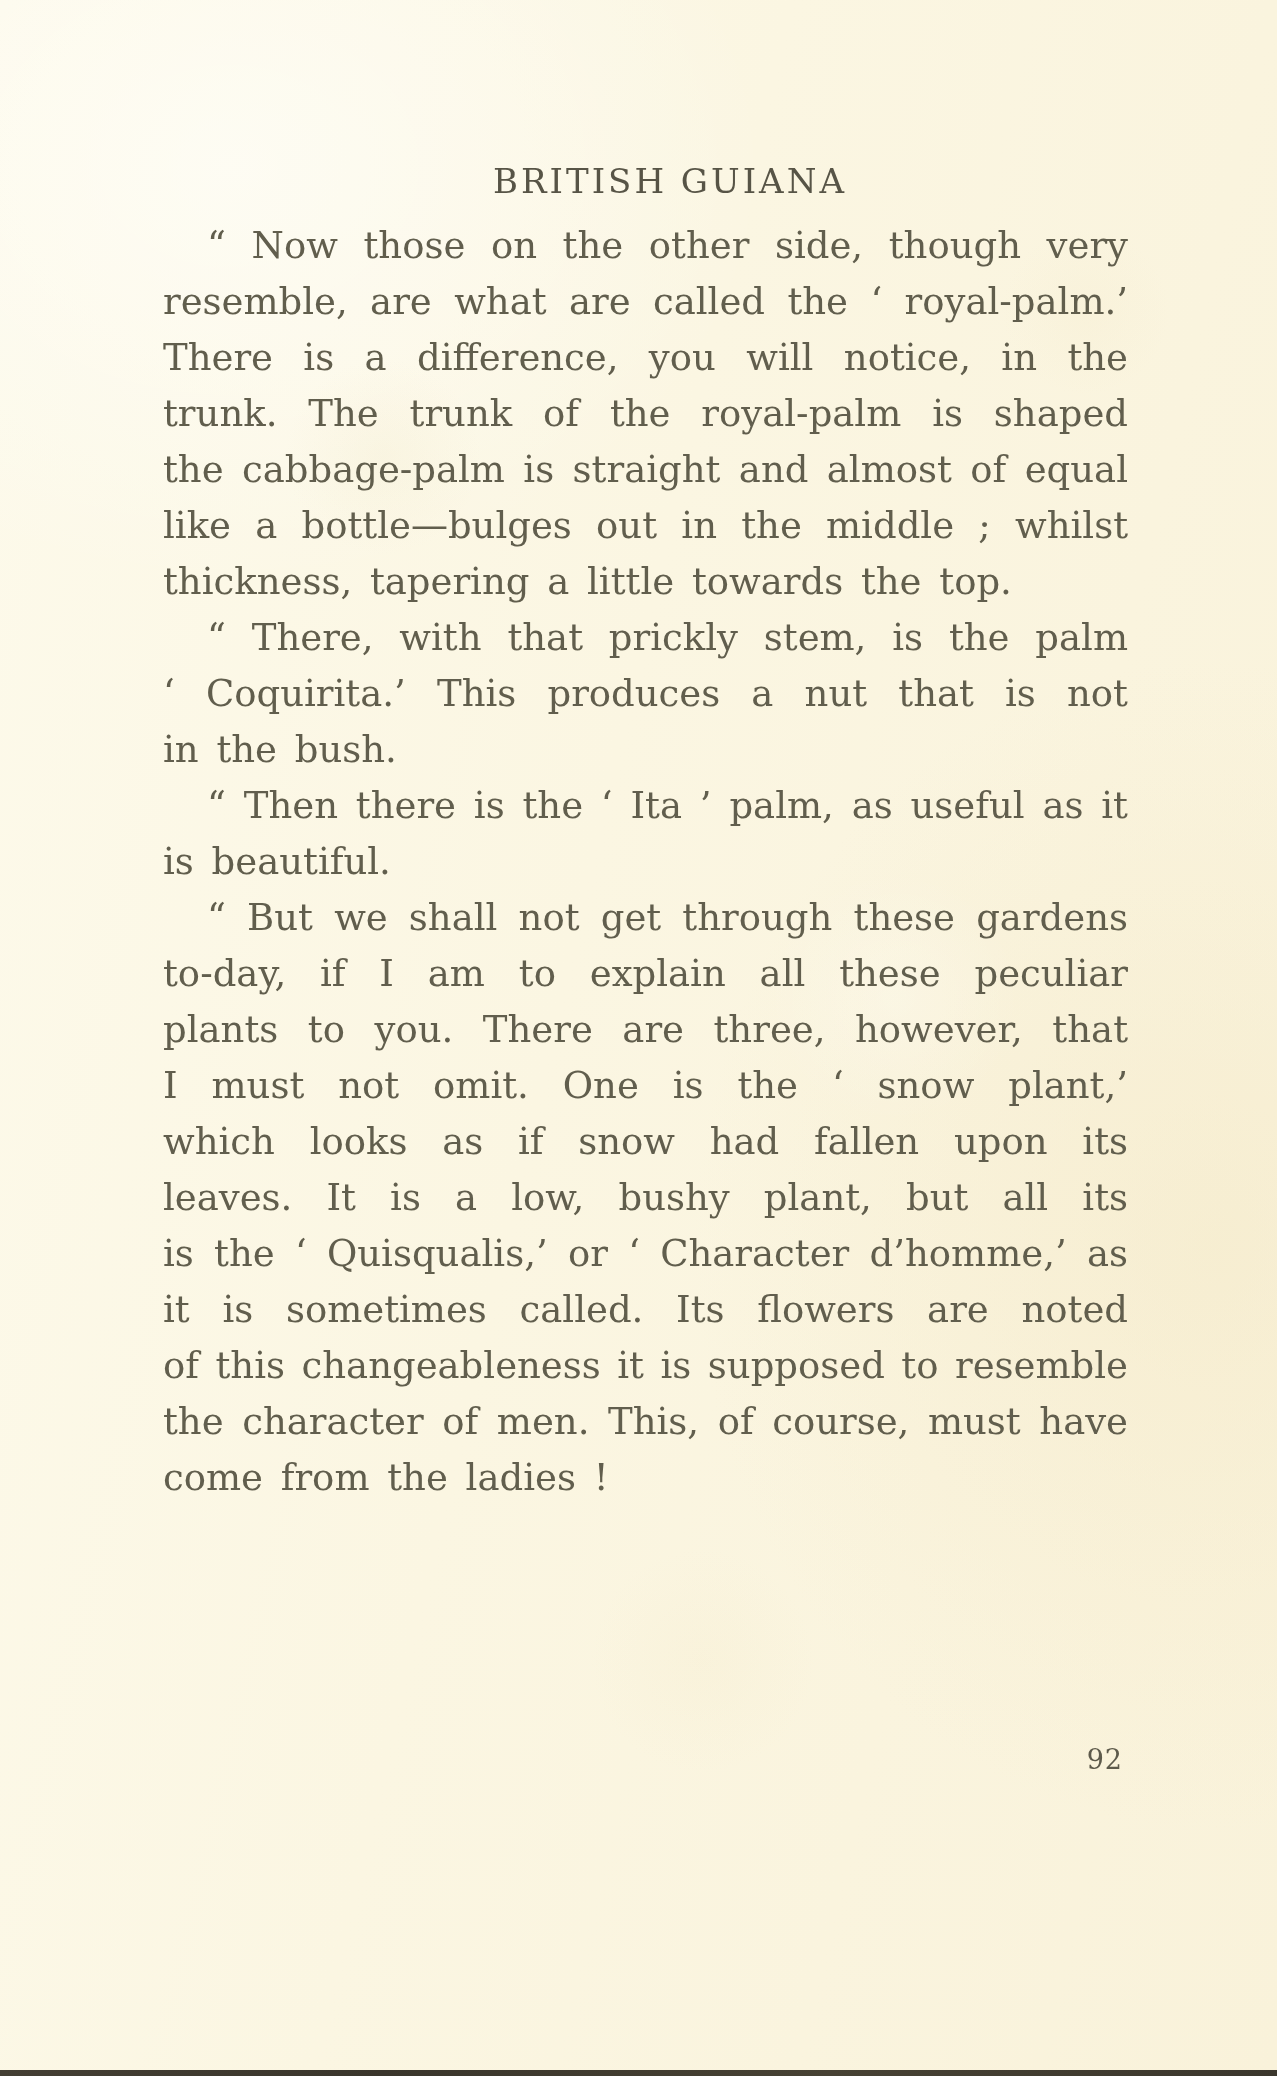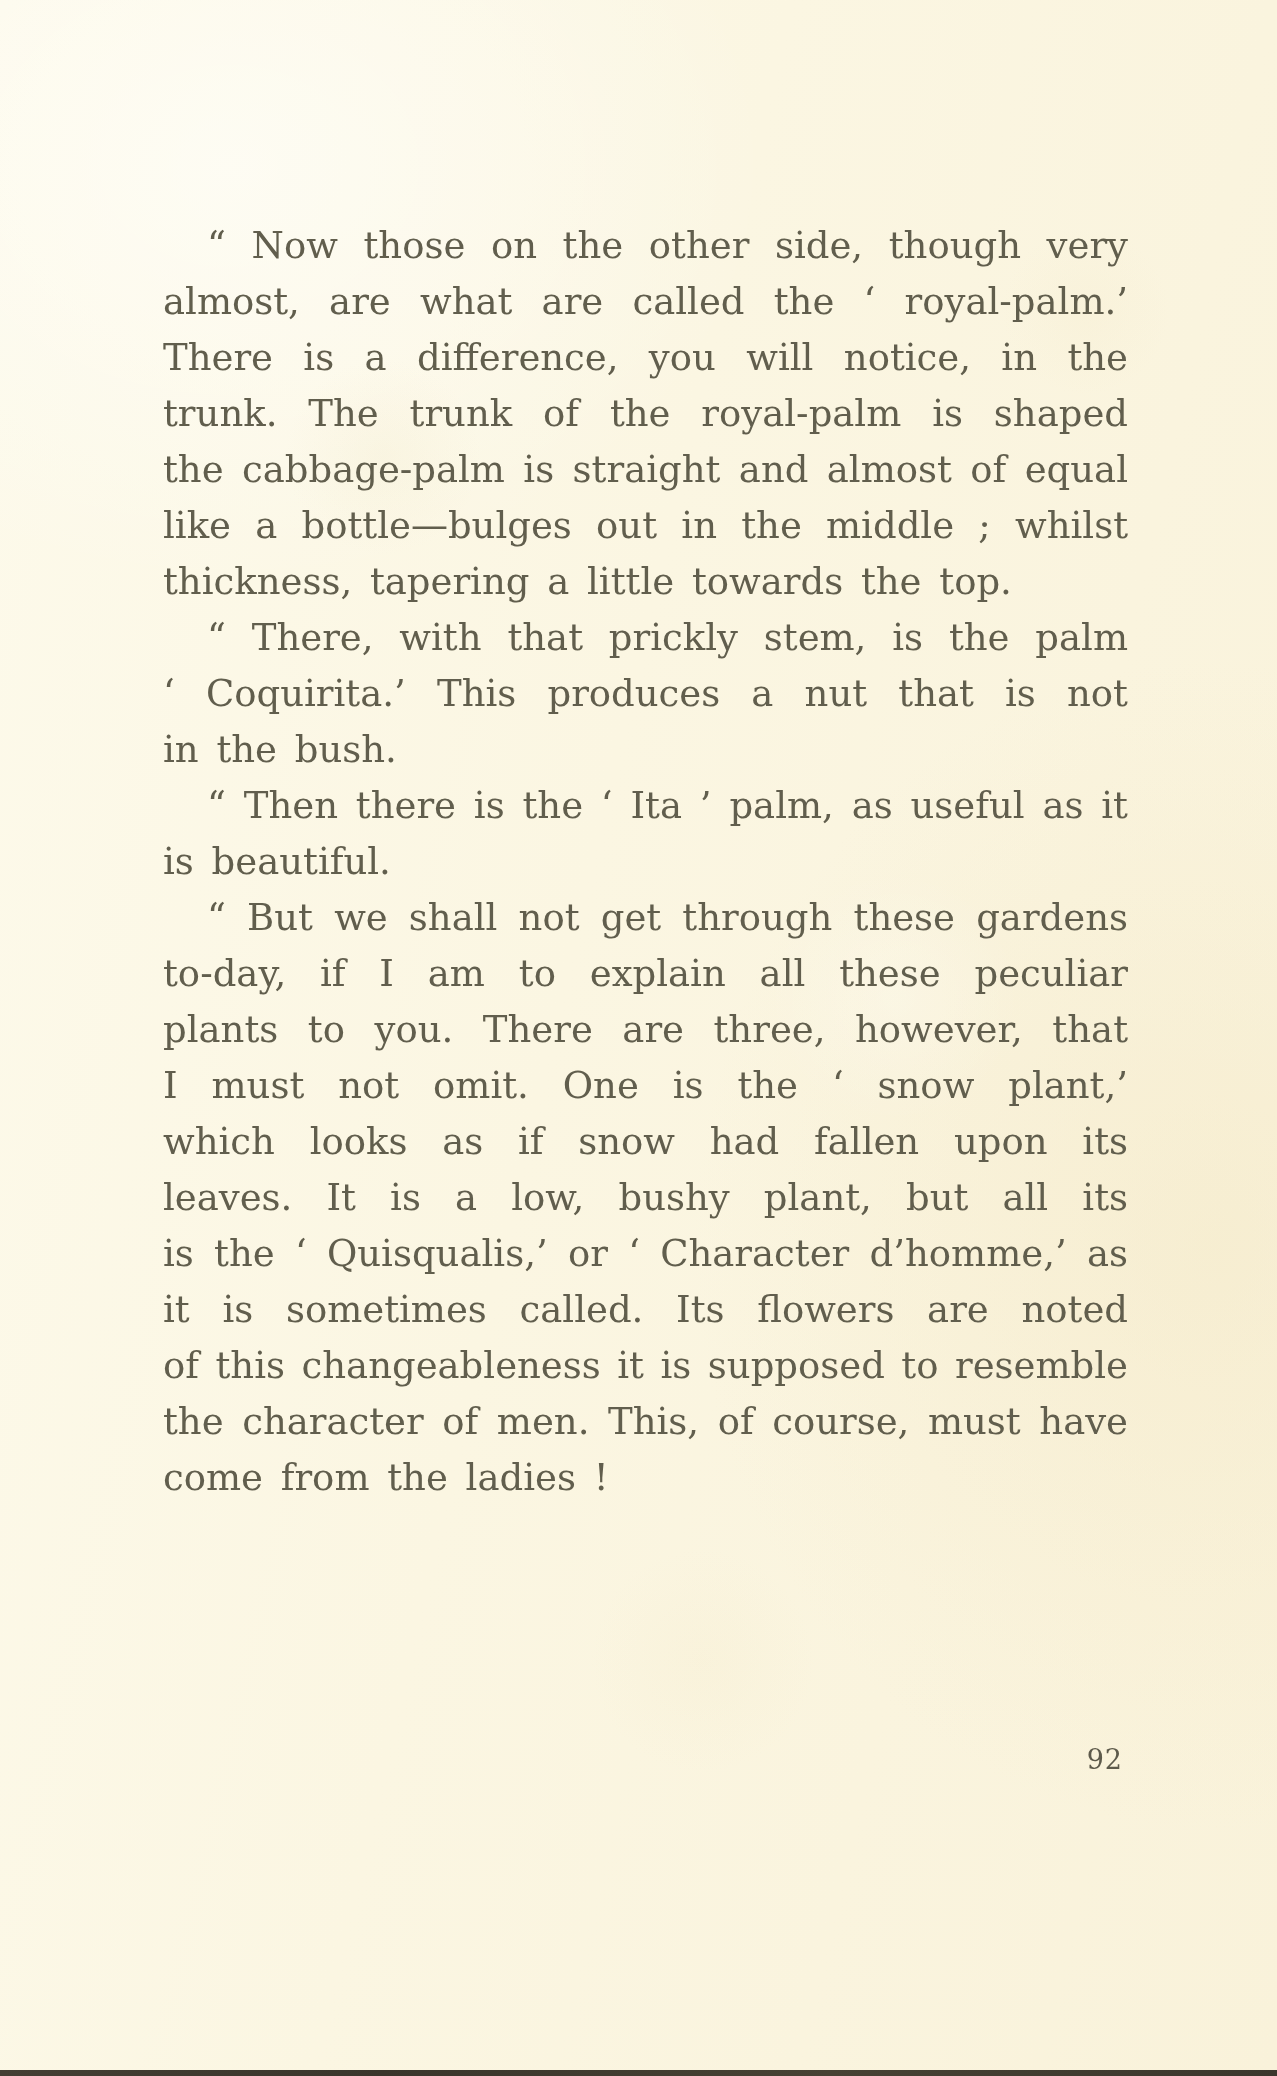--- a/index.html
+++ b/index.html
@@ -81,24 +81,25 @@
     bottom: 0;
     width: 100%;
     height: 6px;
     background: linear-gradient(90deg, #443f34 0%, #3a362c 30%, #474234 65%, #3b372d 100%);
   }
 </style>
 </head>
 <body>
 
 <div class="page">
+  <div class="running-head">BRITISH GUIANA</div>
 
   <div class="text-block">
       <div class="line indent">“ Now those on the other side, though very</div>
-      <div class="line">almost, are what are called the ‘ royal-palm.’</div>
+      <div class="line">resemble, are what are called the ‘ royal-palm.’</div>
       <div class="line">There is a difference, you will notice, in the</div>
       <div class="line">trunk.  The trunk of the royal-palm is shaped</div>
       <div class="line">the cabbage-palm is straight and almost of equal</div>
       <div class="line">like a bottle—bulges out in the middle ; whilst</div>
       <div class="line end">thickness, tapering a little towards the top.</div>
       <div class="line indent">“ There, with that prickly stem, is the palm</div>
       <div class="line">‘ Coquirita.’  This produces a nut that is not</div>
       <div class="line end">in the bush.</div>
       <div class="line indent">“ Then there is the ‘ Ita ’ palm, as useful as it</div>
       <div class="line end">is beautiful.</div>

